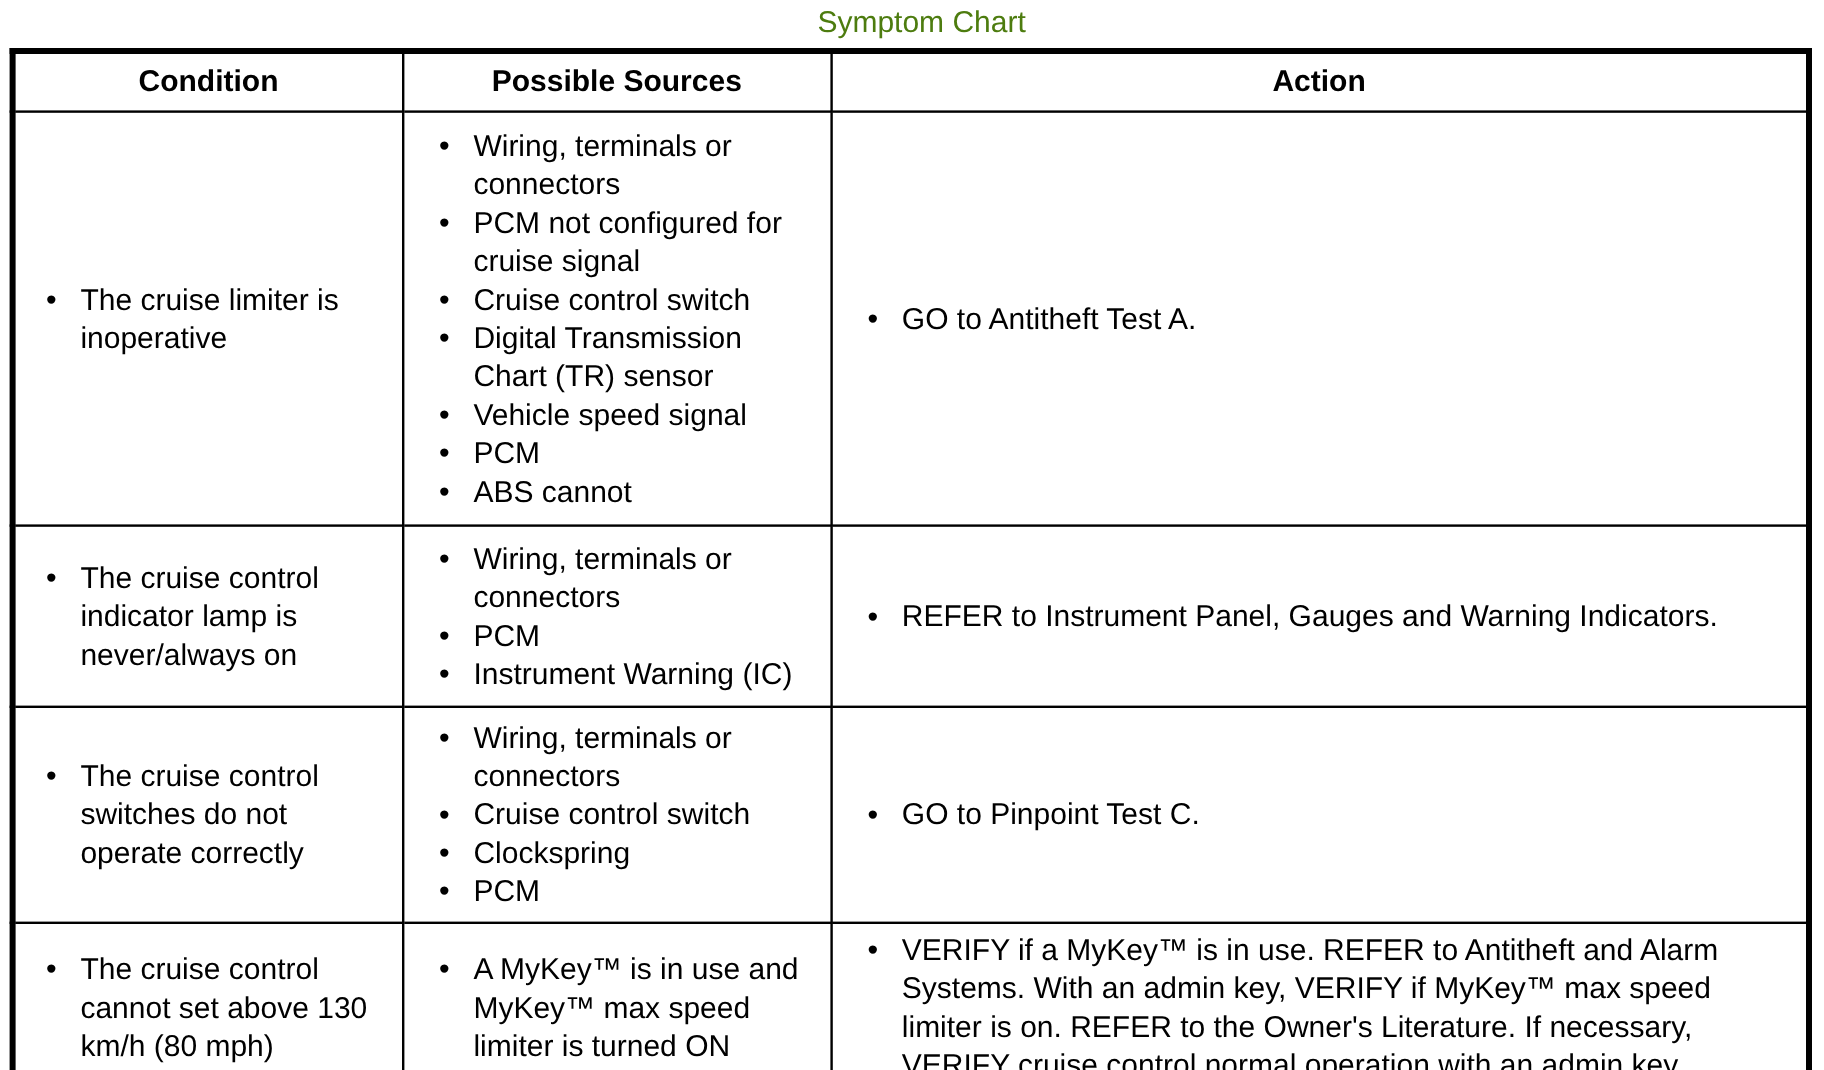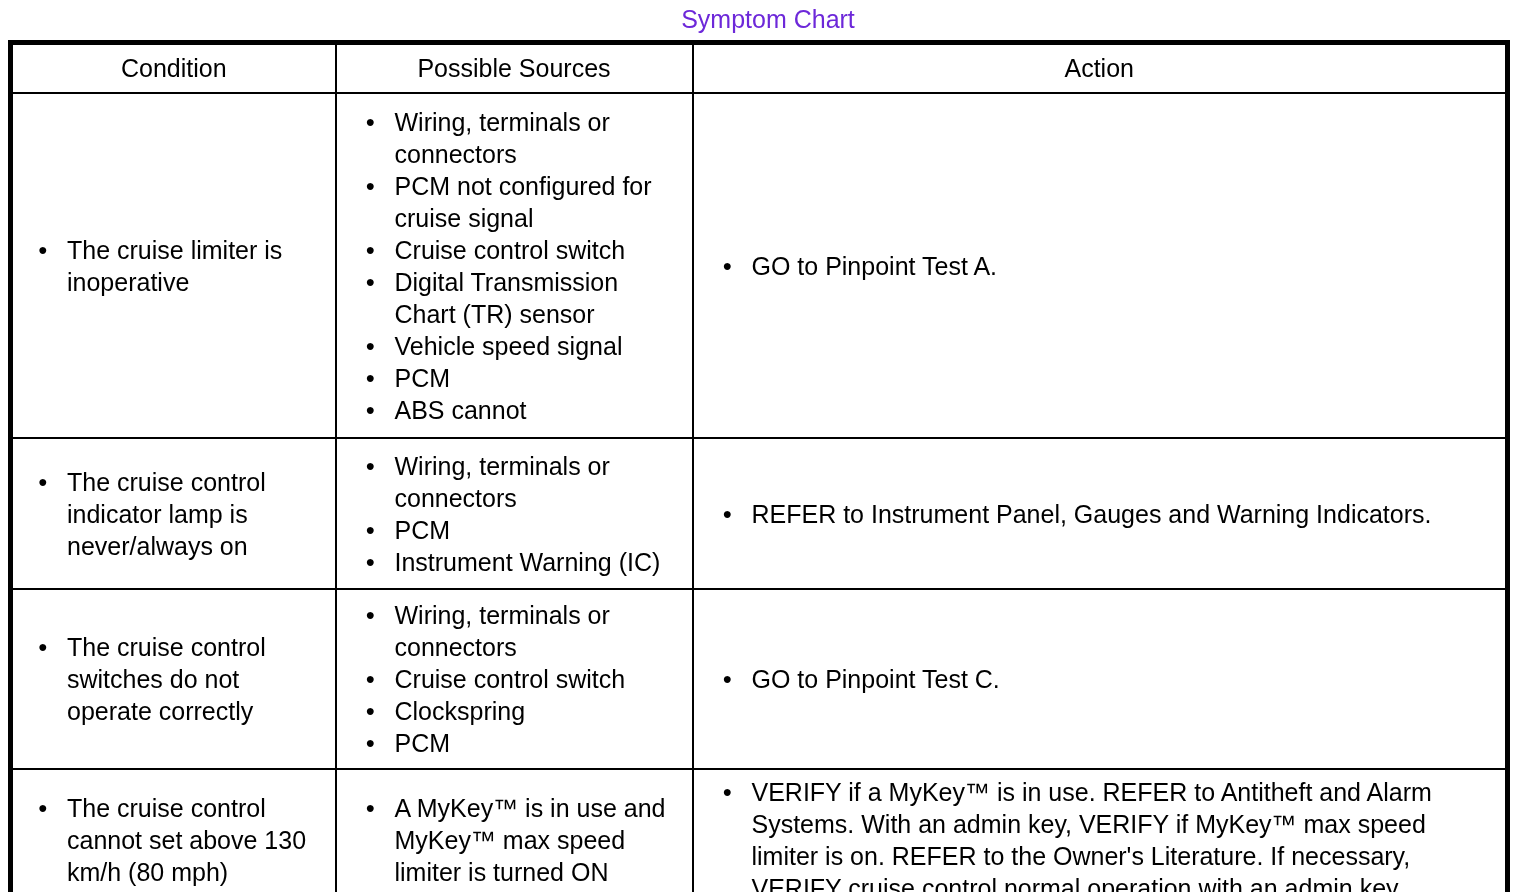--- a/index.html
+++ b/index.html
@@ -13,39 +13,39 @@
     overflow: hidden;
     font-family: "Liberation Sans", sans-serif;
     color: #000000;
     -webkit-font-smoothing: antialiased;
   }
   .page-title {
     text-align: center;
     font-size: 25px;
     line-height: 30px;
     padding: 4px 0 6px 16px;
-    color: #6d28d9;
+    color: #4d7c0f;
   }
   table.symptom-table {
     border-collapse: collapse;
     table-layout: fixed;
     margin-left: 8px;
     width: 1497px;
     border: 5px solid #000;
   }
   col.col-condition { width: 325px; }
   col.col-sources   { width: 357px; }
   col.col-action    { width: 815px; }
   th, td {
     border: 2px solid #000;
     vertical-align: middle;
   }
   th {
     font-size: 25px;
-    font-weight: normal;
+    font-weight: bold;
     height: 47px;
     padding: 0;
   }
   td {
     padding: 6px 6px 6px 0;
   }
   
   tbody tr:nth-child(1) td { height: 331px; }
   tbody tr:nth-child(2) td { height: 137px; }
   tbody tr:nth-child(3) td { height: 166px; }
@@ -106,21 +106,21 @@
               <li class="bullet-item"><span class="bullet-glyph">●</span><span class="item-text">PCM not configured for cruise signal</span></li>
               <li class="bullet-item"><span class="bullet-glyph">●</span><span class="item-text">Cruise control switch</span></li>
               <li class="bullet-item"><span class="bullet-glyph">●</span><span class="item-text">Digital Transmission Chart (TR) sensor</span></li>
               <li class="bullet-item"><span class="bullet-glyph">●</span><span class="item-text">Vehicle speed signal</span></li>
               <li class="bullet-item"><span class="bullet-glyph">●</span><span class="item-text">PCM</span></li>
               <li class="bullet-item"><span class="bullet-glyph">●</span><span class="item-text">ABS cannot</span></li>
             </ul>
           </td>
           <td class="action-cell">
             <ul class="bullet-list">
-              <li class="bullet-item"><span class="bullet-glyph">●</span><span class="item-text">GO to Pinpoint Test A.</span></li>
+              <li class="bullet-item"><span class="bullet-glyph">●</span><span class="item-text">GO to Antitheft Test A.</span></li>
             </ul>
           </td>
         </tr>
         <tr>
           <td class="condition-cell">
             <ul class="bullet-list">
               <li class="bullet-item"><span class="bullet-glyph">●</span><span class="item-text">The cruise control indicator lamp is never/always on</span></li>
             </ul>
           </td>
           <td class="possible-sources-cell">

